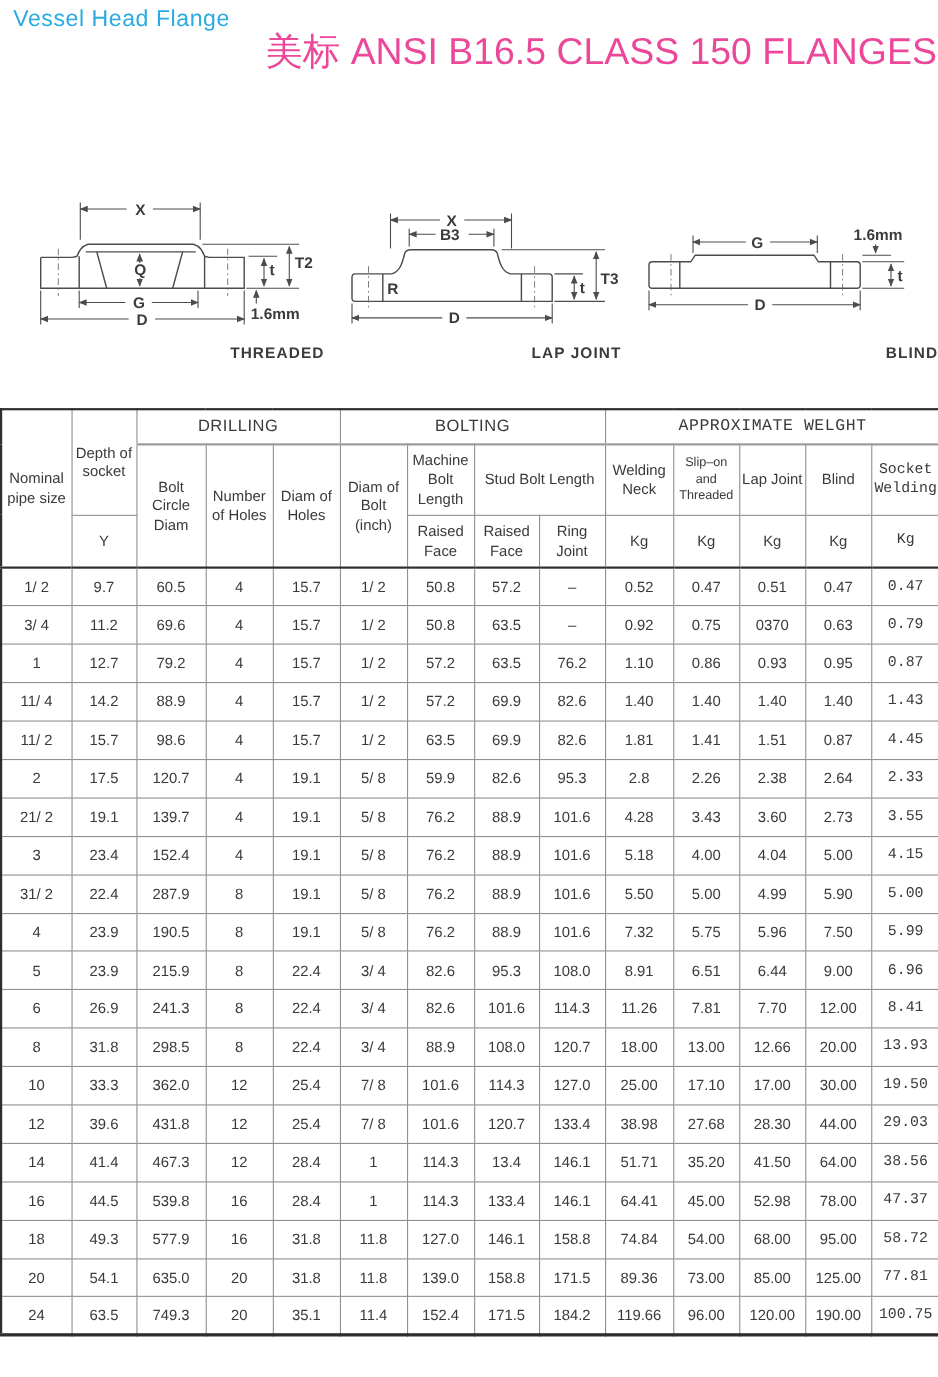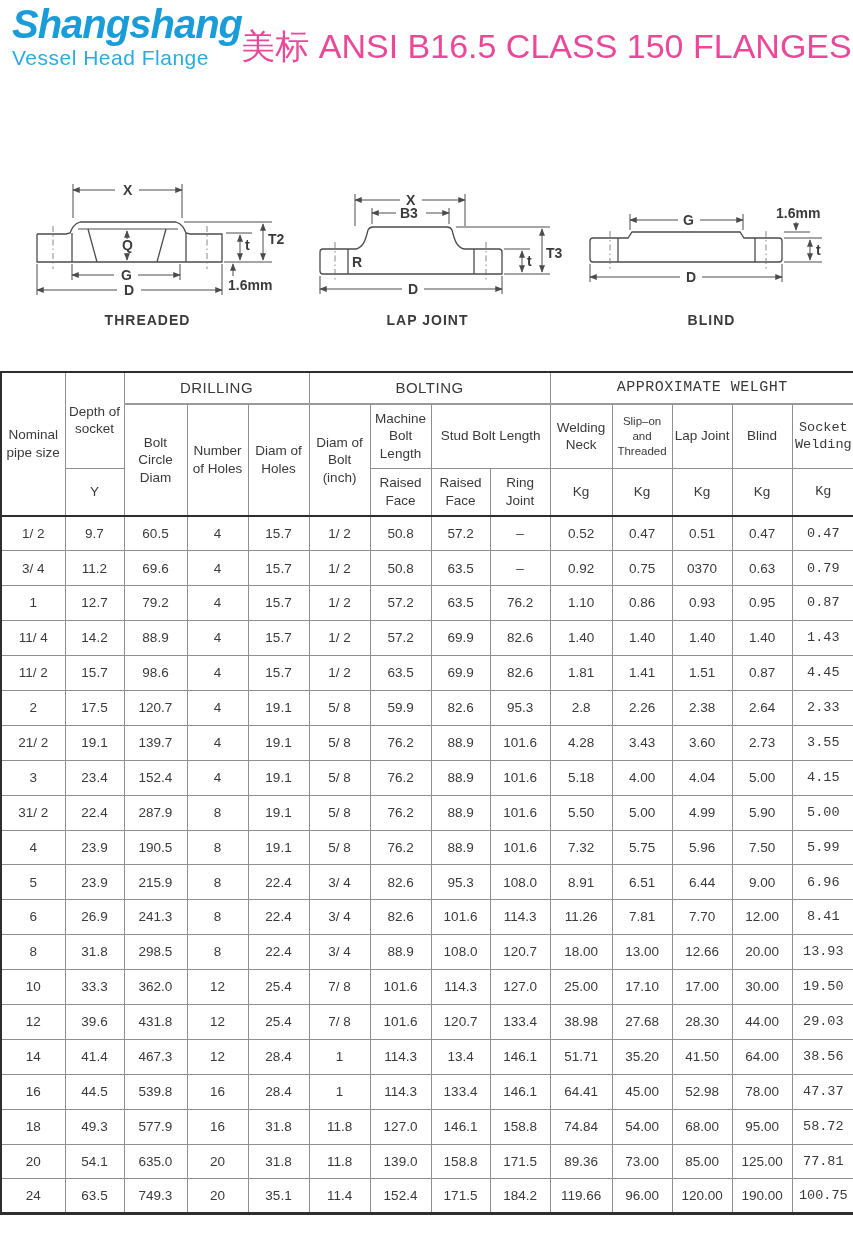--- a/index.html
+++ b/index.html
@@ -25,21 +25,21 @@
   .page-title {
     position: absolute; top: 24px; left: 240px; width: 613px;
     text-align: center; font-size: 34px; color: #ec4899;
     font-weight: normal; letter-spacing: 0px; white-space: nowrap;
   }
   
   .drawings { position: absolute; top: 168px; left: 0; width: 853px; height: 165px; }
   .drawing { position: absolute; top: 0; }
   .drawing svg { display: block; }
   .drawing .caption {
-    text-align: center; font-size: 14px; font-weight: bold;
+    text-align: right; font-size: 14px; font-weight: bold;
     color: #3b3b3b; letter-spacing: 1px; margin-top: 4px;
   }
   .dwg-stroke { stroke: #4c4c4c; fill: none; stroke-width: 1.3; }
   .dim-line { stroke: #4c4c4c; fill: none; stroke-width: 1; }
   .center-line { stroke: #6a6a6a; fill: none; stroke-width: 0.8; stroke-dasharray: 6 3 1.5 3; }
   .dim-text { font-size: 14px; font-weight: bold; fill: #3b3b3b; font-family: "Liberation Sans", sans-serif; }
   marker path { fill: #4c4c4c; }
   
   .spec-table {
     position: absolute; top: 371px; left: 0;
@@ -70,21 +70,20 @@
     position: absolute; left: 4px; top: 1288px;
     font-size: 16px; color: #4d7c0f; letter-spacing: 1px;
   }
 </style>
 </head>
 <body>
 
 <div class="page">
 
   <div class="logo">
-    <div class="logo-title">Shangshang</div>
     <div class="logo-sub">Vessel Head Flange</div>
   </div>
 
   <div class="page-title">美标 ANSI B16.5 CLASS 150 FLANGES</div>
 
   <div class="drawings">
 
     <div class="drawing" style="left:0;width:295px;">
       <svg width="295" height="140" viewBox="0 0 295 140">
         <defs>

